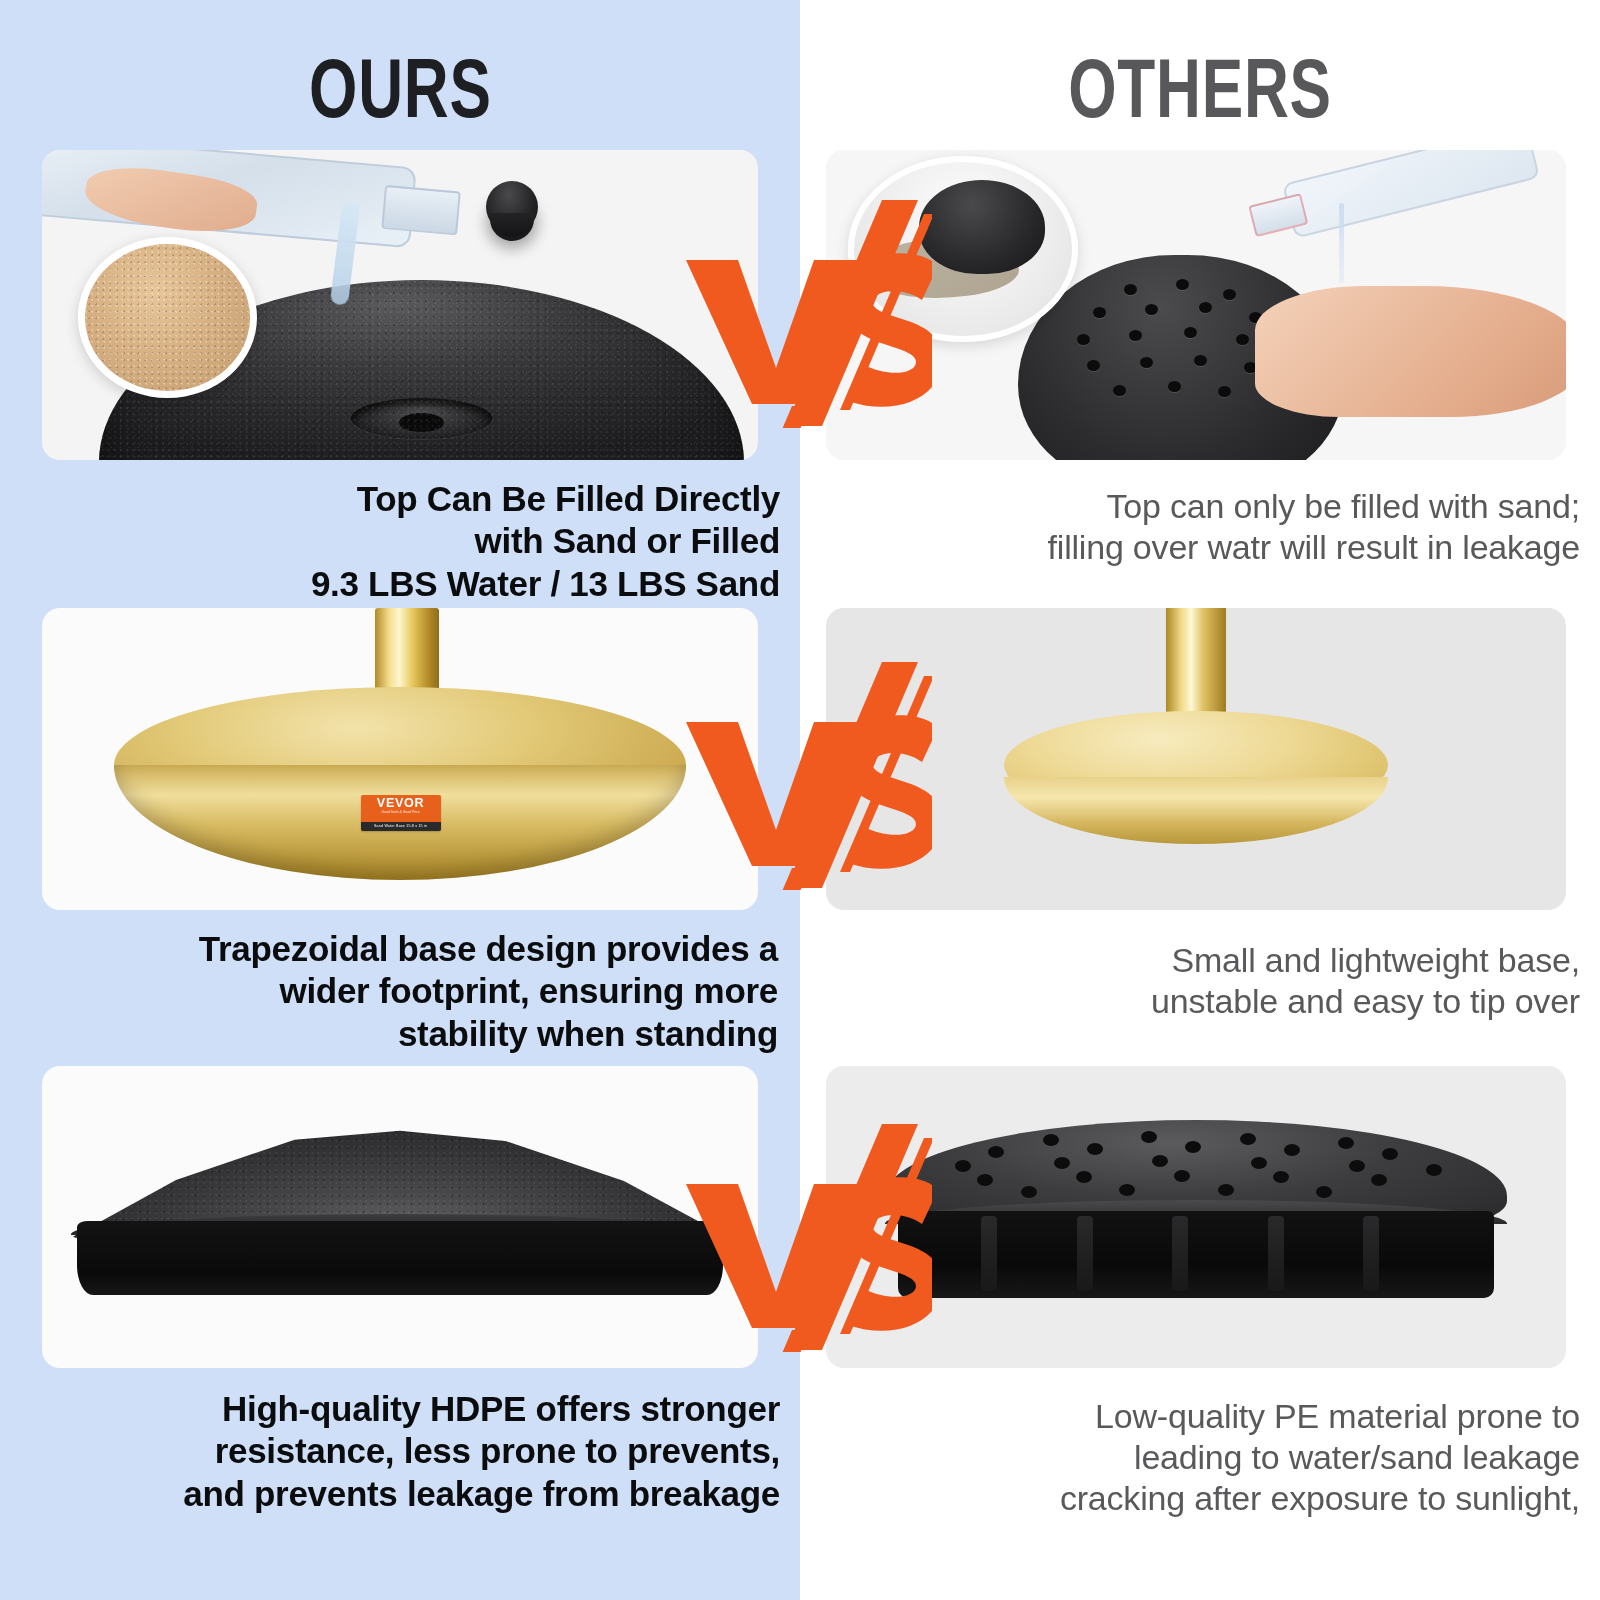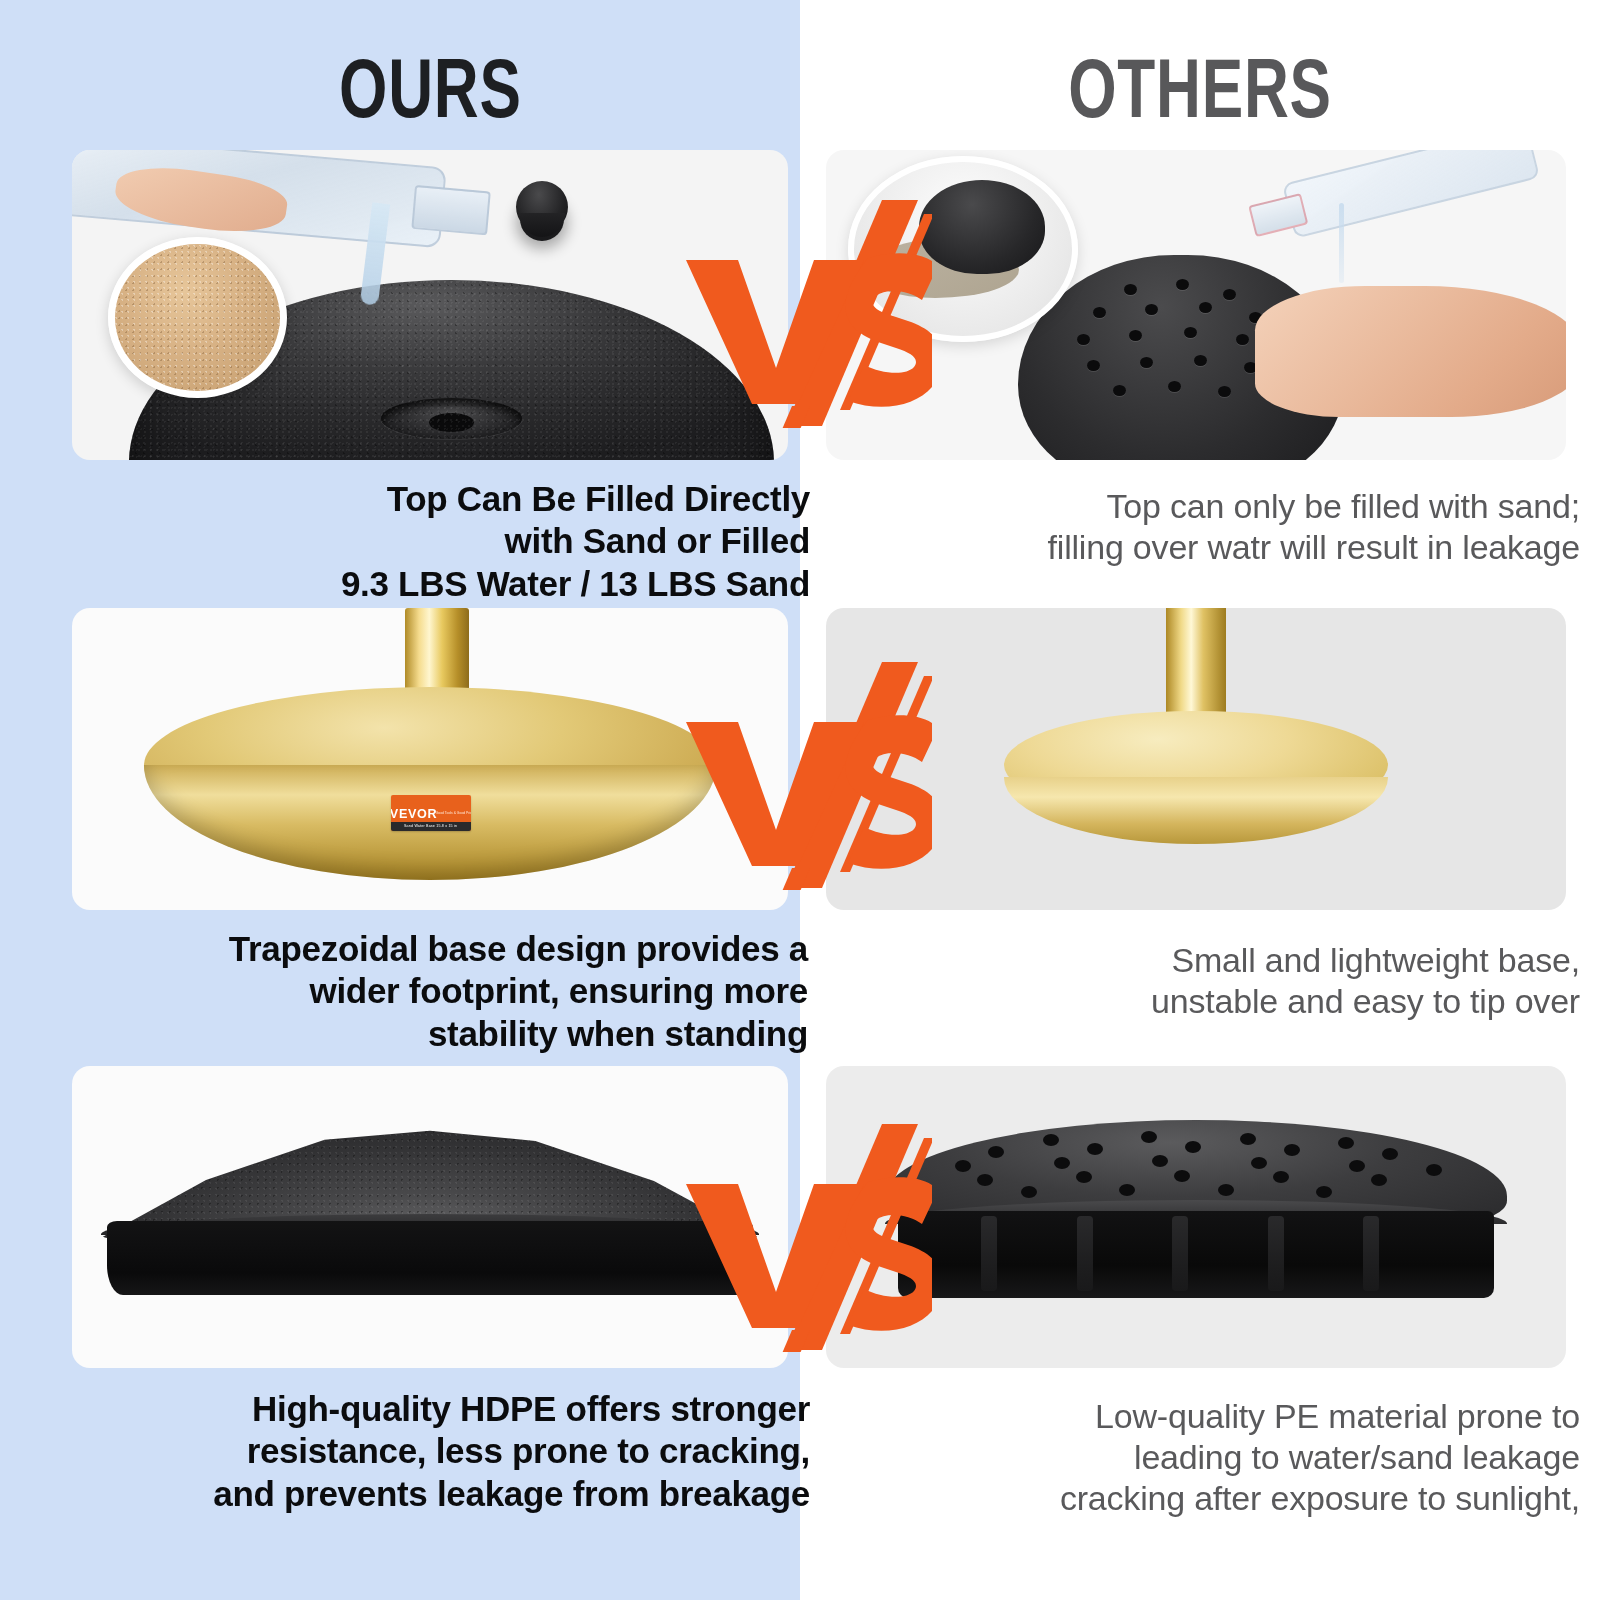--- a/index.html
+++ b/index.html
@@ -19,21 +19,21 @@
   .bg-right {
     position:absolute; left:800px; top:0; width:800px; height:1600px;
     background:#ffffff;
   }
 
   
   .col {
     position:absolute; top:0; width:800px; height:1600px;
     display:flex; flex-direction:column; align-items:center;
   }
-  .col-left  { left:0;margin-left:30px; }
+  .col-left  { left:0; }
   .col-right { left:800px; }
 
   .col-title {
     font-weight:bold;
     font-size:84px;
     line-height:1;
     letter-spacing:1px;
     transform:scaleX(0.74);
     margin-top:34px;
     height:108px;
@@ -271,21 +271,21 @@
     background:linear-gradient(90deg,#ad8824 0%,#f0d987 25%,#fff8d6 42%,#e0c264 62%,#9e7c1f 100%);
   }
 
   
   .vevor {
     position:absolute;
     left:44.5%; top:62%;
     width:80px; height:36px;
     border-radius:2px;
     background:#e8611c;
-    display:flex; flex-direction:row;
+    display:flex; flex-direction:column;
     align-items:center; justify-content:flex-start;
     overflow:hidden;
     box-shadow:0 1px 2px rgba(0,0,0,.2);
   }
   .vevor-name {
     color:#ffffff; font-weight:bold;
     font-size:12px; letter-spacing:.6px;
     line-height:14px; margin-top:1px;
     transform:scaleX(1.05);
   }
@@ -420,21 +420,21 @@
         <div class="wedge">
           <div class="wedge-top"></div>
           <div class="wedge-lip"></div>
           <div class="wedge-front"></div>
         </div>
       </div>
     </div>
 
     <div class="caption cap-ours" style="position:absolute; top:322px; left:20px;">
       <span class="cap-line">High-quality HDPE offers stronger</span>
-      <span class="cap-line">resistance, less prone to cracking,</span>
+      <span class="cap-line">resistance, less prone to prevents,</span>
       <span class="cap-line">and prevents leakage from breakage</span>
     </div>
   </div>
 </div>
 
 <div class="col col-right">
 
   <div class="col-title title-others">OTHERS</div>
 
   <div class="row row-1">

